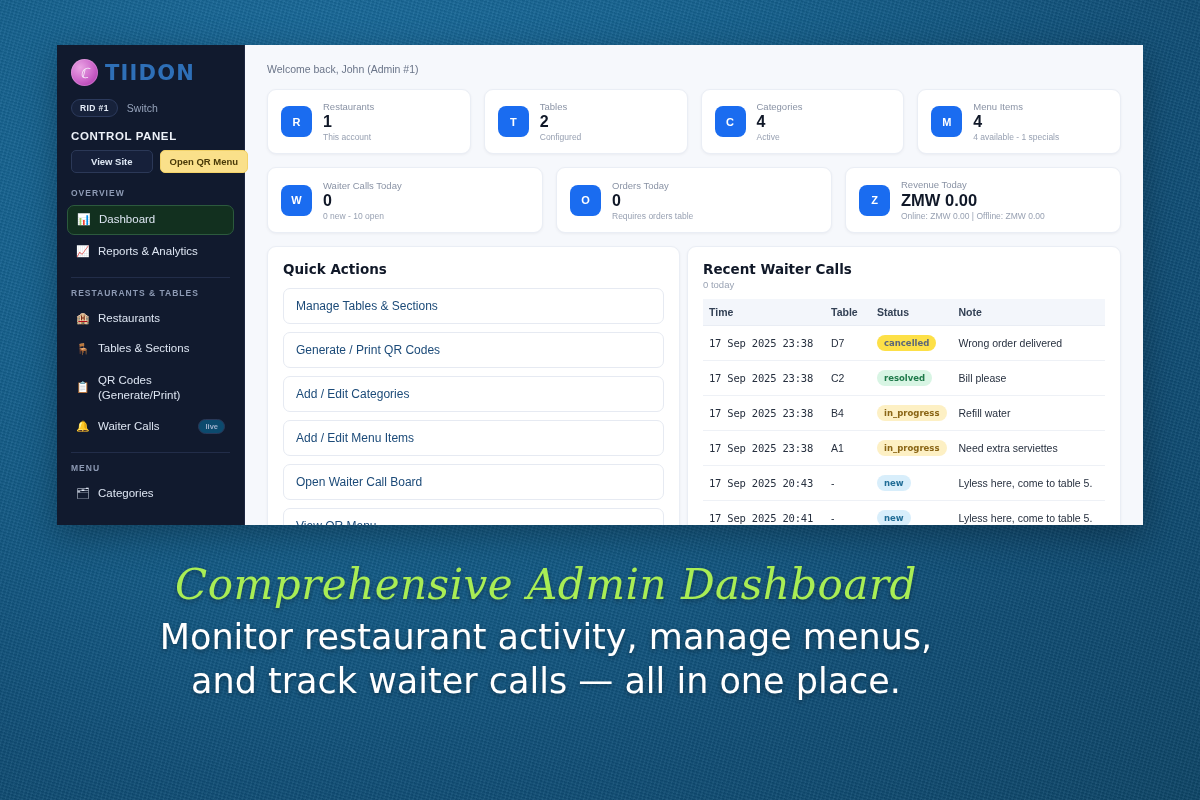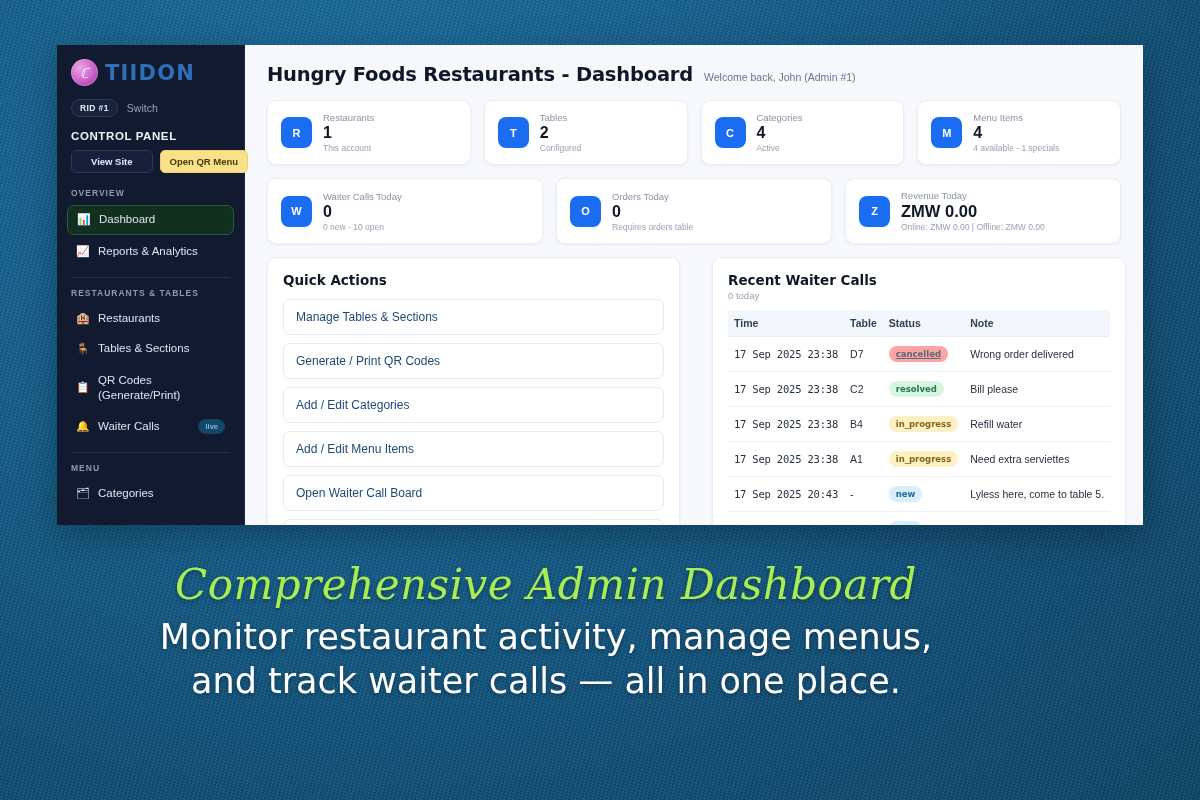--- a/index.html
+++ b/index.html
@@ -169,21 +169,21 @@
     display: flex; align-items: center; justify-content: center;
   }
   .stat-body { min-width: 0; }
   .stat-label { font-size: 9.5px; color: #8a93a5; margin-bottom: 1px; white-space: nowrap; }
   .stat-value { font-size: 16px; font-weight: 700; color: #101828; line-height: 1.15; margin-bottom: 1px; }
   .stat-value.money { font-size: 16.5px; }
   .stat-hint { font-size: 8.5px; color: #98a1b2; white-space: nowrap; }
 
   .bottom-grid {
     display: grid; grid-template-columns: 413px 1fr;
-    gap: 32px;
+    gap: 7px;
   }
 
   .panel {
     background: #ffffff;
     border: 1px solid #eaeef5;
     border-radius: 9px;
     padding: 14px 15px 13px 15px;
     box-shadow: 0 1px 3px rgba(16,24,40,0.05);
   }
   .panel-h {
@@ -222,21 +222,21 @@
   td.c-time { font-family: "DejaVu Sans Mono", monospace; font-size: 10px; letter-spacing: -0.2px; width: 122px; }
   td.c-table { width: 46px; }
   td.c-status { width: 78px; }
 
   .pill {
     display: inline-block;
     font-size: 8.5px; font-weight: 700;
     padding: 3px 7px; border-radius: 9px;
     font-family: "DejaVu Sans", sans-serif;
   }
-  .pill.cancelled  { background: #fca5a5; color: #5b6679; text-decoration: underline; }
+  .pill.cancelled  { background: #fde047; color: #5b6679; }
   .pill.resolved   { background: #d8f5e4; color: #1f7a4a; }
   .pill.in_progress{ background: #fdf0c4; color: #8a6515; }
   .pill.new        { background: #d8eefb; color: #1f6c96; }
 
   
   #caption { position: absolute; left: 0; top: 560px; width: 1092px; text-align: center; }
   .cap-1 {
     font-size: 42px; color: #a9ed55;
     font-family: "DejaVu Serif", serif;
     font-style: italic; font-weight: 400;
@@ -314,21 +314,20 @@
       <div class="nav-item">
         <span class="nav-ico">🗂</span>
         <span class="nav-label">Categories</span>
       </div>
 
     </aside>
 
     <main id="main">
 
       <div class="page-head">
-        <div class="page-title">Hungry Foods Restaurants - Dashboard</div>
         <div class="page-sub">Welcome back, John (Admin #1)</div>
       </div>
 
       <div class="stat-grid">
         <div class="stat-card">
           <div class="stat-ico">R</div>
           <div class="stat-body">
             <div class="stat-label">Restaurants</div>
             <div class="stat-value">1</div>
             <div class="stat-hint">This account</div>

